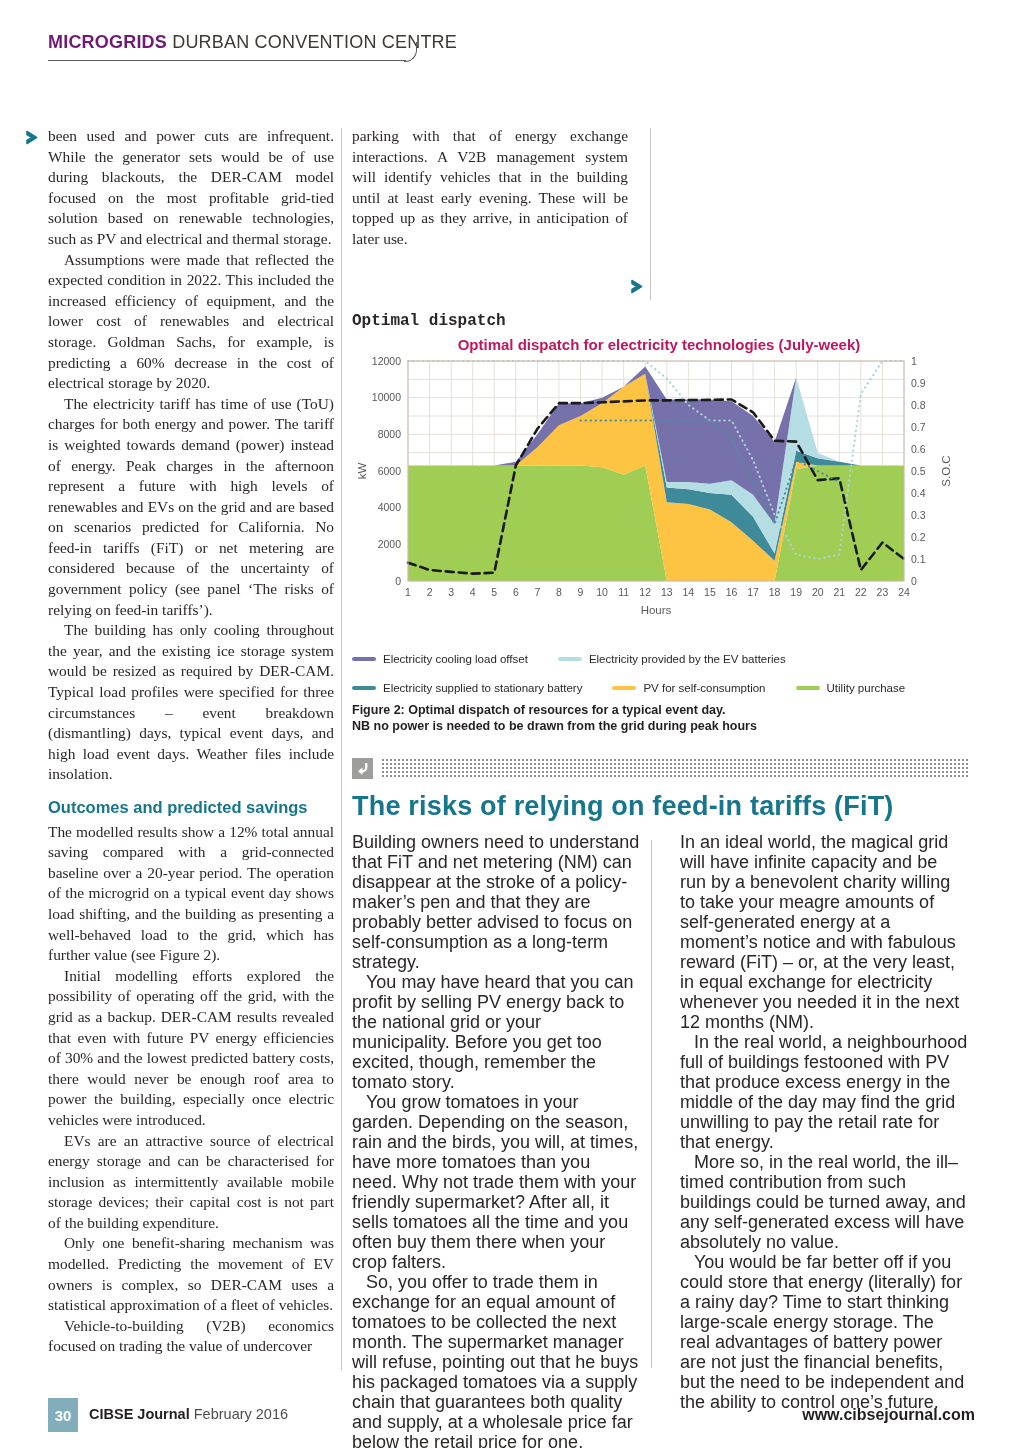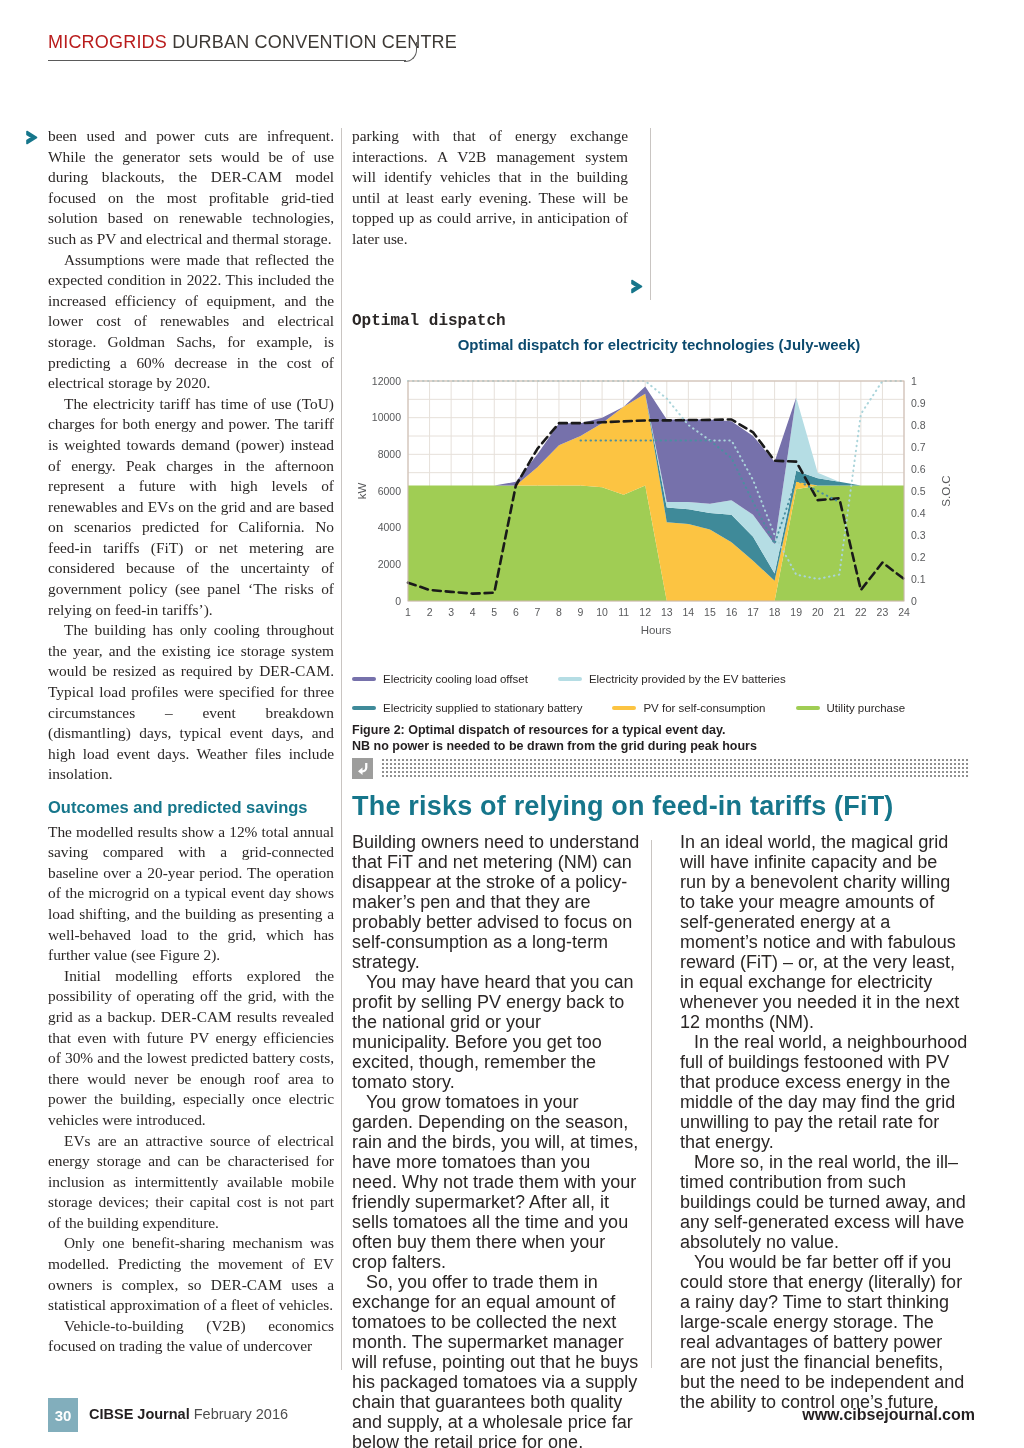--- a/index.html
+++ b/index.html
@@ -1,40 +1,40 @@
 <!DOCTYPE html>
 <html><head>
 <meta charset="utf-8">
 <style>
   html,body{margin:0;padding:0;background:#9a9a9a;}
   .page{position:relative;width:1024px;height:1448px;background:#ffffff;margin:0 auto;
         font-family:"Liberation Serif",serif;color:#2b2726;overflow:hidden;}
   
   .header{position:absolute;left:48px;top:32px;width:390px;}
   .header-line1{font-family:"Liberation Sans",sans-serif;font-size:18px;letter-spacing:.2px;white-space:nowrap;}
-  .brand{font-weight:normal;color:#b91c1c;}
+  .brand{font-weight:bold;color:#701a75;}
   .venue{color:#3d3935;font-weight:normal;}
   .header-rule{position:absolute;left:48px;top:60px;width:358px;border-bottom:1.6px solid #5a5a5a;}
   .header-curl{position:absolute;left:404px;top:42px;width:12px;height:19px;
                border-right:1.6px solid #5a5a5a;border-bottom:1.6px solid #5a5a5a;border-bottom-right-radius:12px;}
   
   .vrule{position:absolute;width:1px;background:#c9c5c2;}
   
   .chev{position:absolute;width:15px;height:15px;}
   .chev svg{display:block;}
   
   .col{position:absolute;font-size:15.4px;line-height:20.6px;text-align:justify;}
   .plist p{margin:0;}
   .plist p:not(:first-child){text-indent:16px;}
   .subhead{font-family:Liberation Sans, sans-serif;font-weight:bold;color:#16768b;
            font-size:16.5px;margin:12px 0 4px 0;}
   .sechead{font-family:Liberation Mono, monospace;font-weight:bold;color:#2b2726;font-size:16px;}
   
   .chart-block{position:absolute;left:352px;top:306px;width:614px;font-family:"Liberation Sans",sans-serif;}
-  .chart-title{font-weight:bold;font-size:15px;text-align:center;margin:30px 0 20px 0;color:#0c4a6e;}
+  .chart-title{font-weight:bold;font-size:15px;text-align:center;margin:30px 0 0 0;color:#be185d;}
   svg{font-family:"Liberation Sans",sans-serif;}
   .legend{margin-top:8px;font-size:11.5px;color:#2b2726;}
   .legend-row{display:flex;align-items:center;margin-bottom:5px;}
   .lg-item{display:inline-flex;align-items:center;margin-right:30px;margin-top:12px;}
   .lg-mark{display:inline-block;width:24px;margin-right:7px;}
   .lg-mark.solid{height:4px;border-radius:2px;}
   .lg-mark.dashed{height:0;border-top:3.4px dashed #1a1a1a;width:26px;}
   .lg-mark.dotted{height:0;border-top:3px dotted;width:30px;}
   .chart-caption{font-weight:bold;font-size:12.5px;line-height:16px;margin-top:8px;color:#231f20;}
   
@@ -99,21 +99,21 @@
         <p>The modelled results show a 12% total annual saving compared with a grid-connected baseline over a 20-year period. The operation of the microgrid on a typical event day shows load shifting, and the building as presenting a well-behaved load to the grid, which has further value (see Figure 2).</p>
         <p>Initial modelling efforts explored the possibility of operating off the grid, with the grid as a backup. DER-CAM results revealed that even with future PV energy efficiencies of 30% and the lowest predicted battery costs, there would never be enough roof area to power the building, especially once electric vehicles were introduced.</p>
         <p>EVs are an attractive source of electrical energy storage and can be characterised for inclusion as intermittently available mobile storage devices; their capital cost is not part of the building expenditure.</p>
         <p>Only one benefit-sharing mechanism was modelled. Predicting the movement of EV owners is complex, so DER-CAM uses a statistical approximation of a fleet of vehicles.</p>
         <p>Vehicle-to-building (V2B) economics focused on trading the value of undercover</p>
       </div>
   </div>
 
   <div class="col" style="left:352px;top:126px;width:276px;">
     <div class="plist">
-        <p>parking with that of energy exchange interactions. A V2B management system will identify vehicles that in the building until at least early evening. These will be topped up as could arrive, in anticipation of later use.</p>
+        <p>parking with that of energy exchange interactions. A V2B management system will identify vehicles that in the building until at least early evening. These will be topped up as they arrive, in anticipation of later use.</p>
       </div>
   </div>
   <div class="sechead" style="position:absolute;left:352px;top:312px;">Optimal dispatch</div>
 
   <div class="chart-block">
     <div class="chart-title">Optimal dispatch for electricity technologies (July-week)</div>
     <svg id="dispatch-chart" width="614" height="276" viewBox="0 0 614 276">
         <line x1="56" y1="228" x2="552" y2="228" stroke="#e6e0da" stroke-width="1"></line>
         <line x1="56" y1="209.66666666666666" x2="552" y2="209.66666666666666" stroke="#e6e0da" stroke-width="1"></line>
         <line x1="56" y1="191.33333333333334" x2="552" y2="191.33333333333334" stroke="#e6e0da" stroke-width="1"></line>

